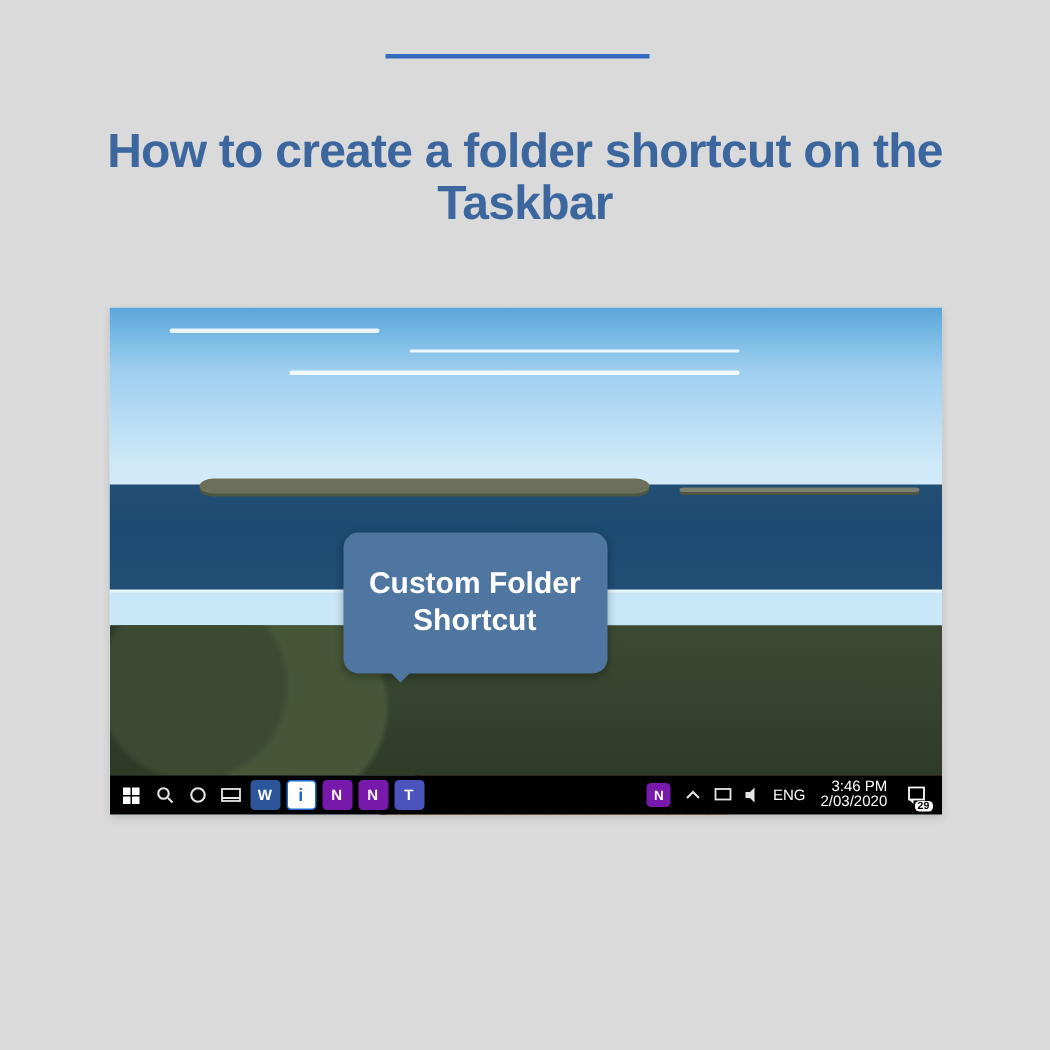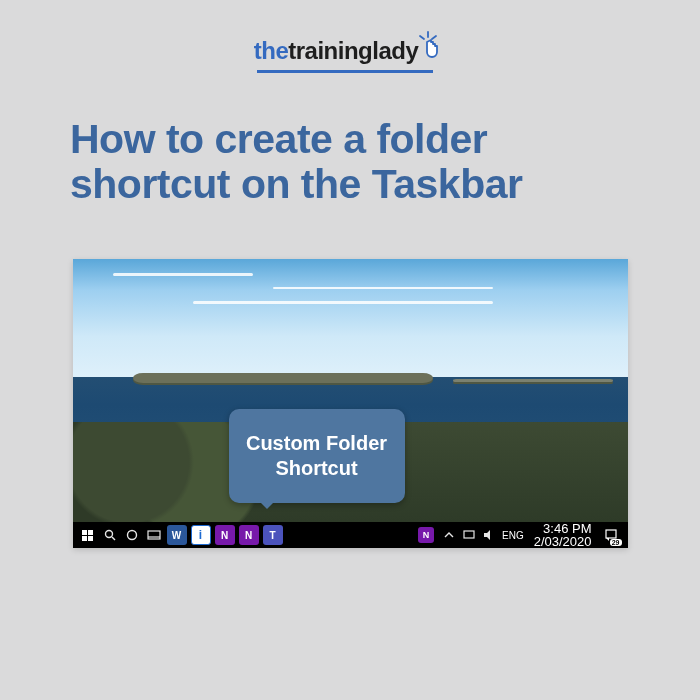--- a/index.html
+++ b/index.html
@@ -39,34 +39,35 @@
     margin-right: 10px;
   }
   .click-icon {
     margin-top: -4px;
     margin-left: -6px;
   }
 
   
   .title {
     margin-top: 44px;
+    text-align: center;
     width: 560px;
     color: var(--brand-blue);
-    font-size: 41px;
+    font-size: 32px;
     line-height: 1.1;
     font-weight: 800;
     letter-spacing: -0.5px;
   }
 
   
   .shot {
     position: relative;
     margin-top: 52px;
     width: 555px;
-    height: 289px;
+    height: 338px;
     background: #c9e7f6;
     overflow: hidden;
     box-shadow: 0 2px 6px rgba(0,0,0,.15);
   }
   
   .sky {
     position: absolute; inset: 0 0 148px 0;
     background: linear-gradient(#5aa7d9 0%, #9dcff0 22%, #cfe9f8 55%, #e7f4fc 100%);
   }
   .cloud {
@@ -157,43 +158,28 @@
   .winlogo { display:grid; grid-template:1fr 1fr/1fr 1fr; gap:1px; width:11px; height:11px;}
   .winlogo span{ background:#fff;}
   .search svg, .cortana svg, .taskview svg { opacity:.9;}
   .app { width:20px; height:20px; border-radius:3px; display:flex;align-items:center;justify-content:center; font-size:10px; font-weight:700; margin:0 2px; cursor:pointer;}
   .word{background:#2b579a;} .outlook{background:#fff;color:#1d6ad1;border:1px solid #1d6ad1;font-size:12px;}
   .onenote{background:#7719aa;} .onenote2{background:#7719aa;}
   .teams{background:#4b53bc;}
   .spacer{flex:1;}
   .tray{display:flex; align-items:center; gap:6px; padding-right:4px;}
   .tray .ic{width:14px;height:14px;opacity:.9;}
-  .clock{font-size:13px; text-align:right; line-height:1.05; padding:0 4px;}
+  .clock{font-size:10px; text-align:right; line-height:1.05; padding:0 4px;}
   .noti{width:18px;height:18px;display:flex;align-items:center;justify-content:center;position:relative;}
   .noti .badge{position:absolute;right:-2px;bottom:-2px;background:#fff;color:#000;border-radius:3px;font-size:7px;padding:0 2px;font-weight:700;}
 </style>
 </head>
 <body>
 
 <div class="logo">
-  <div class="logo-row">
-    <span class="logo-text">
-      <span class="the">the</span><span>training</span><span>lady</span>
-    </span>
-    <span class="click-icon">
-      <svg width="30" height="34" viewBox="0 0 30 34">
-        <g stroke="#346ac0" stroke-width="1.8" fill="none" stroke-linecap="round" stroke-linejoin="round">
-          <line x1="12" y1="2" x2="12" y2="7"></line>
-          <line x1="4" y1="6" x2="8" y2="9"></line>
-          <line x1="20" y1="6" x2="16" y2="9"></line>
-          <path d="M11 12 v10 a5 5 0 0 0 10 0 v-6 h-2 v-2 h-2 v-2 h-2 v-2 z" fill="#fff"></path>
-        </g>
-      </svg>
-    </span>
-  </div>
   <div class="underline"></div>
 </div>
 
 <h1 class="title">How to create a folder shortcut on the Taskbar</h1>
 
 <div class="shot">
   <div class="sky">
     <div class="cloud c1"></div>
       <div class="cloud c2"></div>
       <div class="cloud c3"></div>

